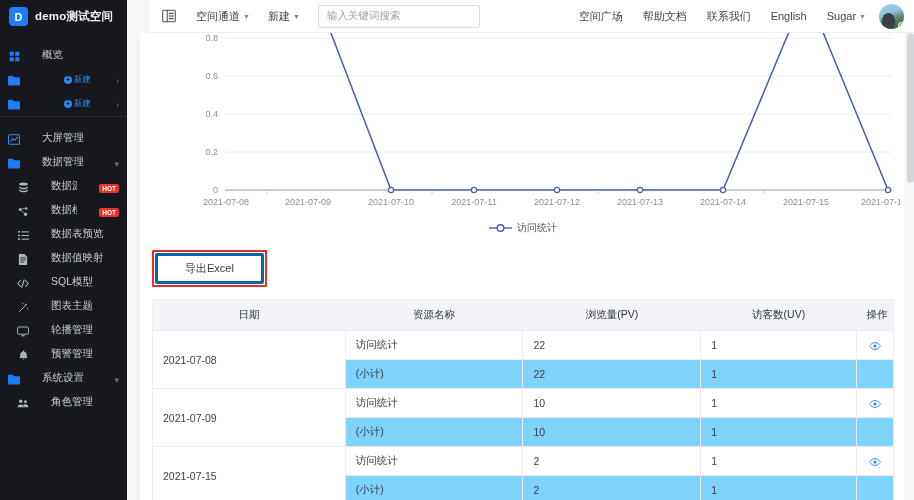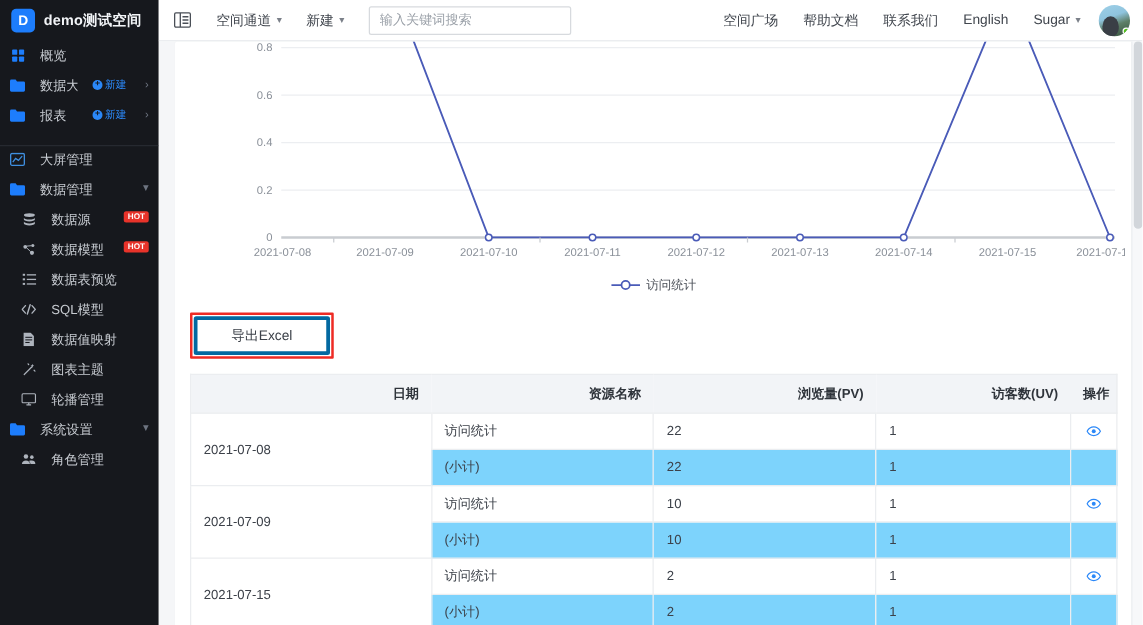--- a/index.html
+++ b/index.html
@@ -29,22 +29,22 @@
     font-size: 11px; font-weight: bold;
     display: flex; align-items: center; justify-content: center;
     flex: 0 0 19px;
   }
   .brand-name {
     font-size: 11.5px; color: #f2f4f7; font-weight: bold;
     white-space: nowrap; letter-spacing: .2px;
   }
   .nav-top { padding-top: 5px; }
   .nav-item {
-    height: 24px; display: flex; align-items: flex-start;
-    padding: 0 8px; gap: 12px; font-size: 10.5px;
+    height: 24px; display: flex; align-items: flex-end;
+    padding: 0 8px; gap: 22px; font-size: 10.5px;
     color: #c8ccd2; white-space: nowrap; cursor: pointer;
     position: relative;
   }
   .nav-item.sub { padding-left: 17px; }
   .nav-item .ico {
     width: 12px; height: 12px; flex: 0 0 12px;
     display: flex; align-items: center; justify-content: center;
     color: #1d7dfc;
   }
   .nav-item .ico svg { display: block; }
@@ -71,42 +71,42 @@
   }
 
   
   .main {
     flex: 1 1 auto; height: 500px; position: relative;
     background: #f5f6f8; overflow: hidden;
   }
   .topbar {
     height: 33px; background: #fff; display: flex; align-items: center;
     padding: 0 10px; border-bottom: 1px solid #ebedf0;
-    position: relative; z-index: 5;
+    position: relative; z-index: 5; margin-left: 23px;
   }
   .collapse-btn {
     width: 18px; height: 18px; display: flex; align-items: center;
     justify-content: center; color: #4a4f57; cursor: pointer;
   }
   .topnav-item {
     font-size: 11px; color: #41464e; margin-left: 18px;
     cursor: pointer; white-space: nowrap; display: flex;
     align-items: center; gap: 3px;
   }
   .caret { font-size: 7px; color: #7b8089; }
   .search-box {
     margin-left: 18px; width: 162px; height: 23px;
     border: 1px solid #d7dade; border-radius: 2px;
     background: #fff; display: flex; align-items: center;
     padding: 0 8px;
   }
   .search-box input {
     border: none; outline: none; width: 100%; font-size: 10.5px;
     color: #3c4149; background: transparent;
-    font-family: Liberation Sans, sans-serif;
+    font-family: Liberation Mono, monospace;
   }
   .search-box input::placeholder { color: #9aa0a8; }
   .topbar-right {
     margin-left: auto; display: flex; align-items: center; text-align: center;
   }
   .topbar-right .topnav-item { margin-left: 20px; }
   .avatar {
     width: 25px; height: 25px; border-radius: 50%; margin-left: 13px;
     position: relative; flex: 0 0 25px; overflow: hidden;
     background: linear-gradient(160deg,#9fd0e8 0%, #8fc4de 38%, #5e7f68 62%, #34503a 100%);
@@ -158,21 +158,21 @@
     font-family: "Liberation Sans", "DejaVu Sans", sans-serif;
   }
 
   
   .table-wrap { padding: 12px 12px 0 12px; }
   table.stat {
     width: 100%; border-collapse: collapse; font-size: 10.5px;
     color: #3c4149; table-layout: fixed;
   }
   table.stat th {
-    background: #f2f4f7; text-align: right; font-weight: bold;
+    background: #f2f4f7; text-align: center; font-weight: normal;
     color: #2f343b; padding: 8px 10px; height: 29px;
     border: 1px solid #ebedf0; border-left: none; border-right: none;
     white-space: nowrap;
   }
   table.stat th:first-child { border-left: 1px solid #ebedf0; }
   table.stat th:last-child { border-right: 1px solid #ebedf0; }
   table.stat td {
     padding: 7px 10px; height: 26px;
     border-bottom: 1px solid #ebedf0;
     border-right: 1px solid #ebedf0;
@@ -312,41 +312,41 @@
               <rect x="5" y="7.3" width="11" height="1.5"></rect>
               <rect x="0" y="12.1" width="3" height="2.3"></rect>
               <rect x="5" y="12.6" width="11" height="1.5"></rect>
             </svg>
         </span>
         <span class="nav-label">数据表预览</span>
       </div>
 
       <div class="nav-item sub">
         <span class="ico">
-          <svg width="12" height="11" viewBox="0 0 16 14" fill="none" stroke="currentColor" stroke-width="1.5" stroke-linecap="round" stroke-linejoin="round">
-              <polyline points="4.5,3 1,7 4.5,11"></polyline>
-              <polyline points="11.5,3 15,7 11.5,11"></polyline>
-              <line x1="9.5" y1="2" x2="6.5" y2="12"></line>
-            </svg>
-        </span>
-        <span class="nav-label">SQL模型</span>
-      </div>
-
-      <div class="nav-item sub">
-        <span class="ico">
           <svg width="10" height="11" viewBox="0 0 14 16" fill="currentColor">
               <path d="M1 0h8l4 4v12H1z"></path>
               <rect x="3" y="5" width="8" height="1.2" fill="#16181d"></rect>
               <rect x="3" y="8" width="8" height="1.2" fill="#16181d"></rect>
               <rect x="3" y="11" width="5" height="1.2" fill="#16181d"></rect>
             </svg>
         </span>
         <span class="nav-label">数据值映射</span>
       </div>
 
+      <div class="nav-item sub">
+        <span class="ico">
+          <svg width="12" height="11" viewBox="0 0 16 14" fill="none" stroke="currentColor" stroke-width="1.5" stroke-linecap="round" stroke-linejoin="round">
+              <polyline points="4.5,3 1,7 4.5,11"></polyline>
+              <polyline points="11.5,3 15,7 11.5,11"></polyline>
+              <line x1="9.5" y1="2" x2="6.5" y2="12"></line>
+            </svg>
+        </span>
+        <span class="nav-label">SQL模型</span>
+      </div>
+
 
       <div class="nav-item sub">
         <span class="ico">
           <svg width="11" height="11" viewBox="0 0 16 16" fill="none" stroke="currentColor" stroke-width="1.4" stroke-linecap="round">
               <line x1="2" y1="14" x2="11" y2="5"></line>
               <path d="M11.5 1.5l.6 1.6 1.6.6-1.6.6-.6 1.6-.6-1.6-1.6-.6 1.6-.6z" fill="currentColor" stroke="none"></path>
               <line x1="13.5" y1="9" x2="14.5" y2="10"></line>
               <line x1="6.5" y1="1.5" x2="7.2" y2="2.5"></line>
             </svg>
         </span>
@@ -358,20 +358,29 @@
           <svg width="12" height="11" viewBox="0 0 16 14" fill="none" stroke="currentColor" stroke-width="1.3">
               <rect x="0.8" y="1" width="14.4" height="9.6" rx="1.2"></rect>
               <line x1="5.5" y1="12.8" x2="10.5" y2="12.8"></line>
               <line x1="8" y1="10.6" x2="8" y2="12.8"></line>
             </svg>
         </span>
         <span class="nav-label">轮播管理</span>
       </div>
 
 
+      <div class="nav-item sub">
+        <span class="ico">
+          <svg width="11" height="11" viewBox="0 0 16 16" fill="currentColor">
+              <path d="M8 .8c-.7 0-1.2.5-1.2 1.2v.4C4.6 2.9 3.2 4.7 3.2 7v3l-1.4 1.8h12.4L12.8 10V7c0-2.3-1.4-4.1-3.6-4.6V2c0-.7-.5-1.2-1.2-1.2z"></path>
+              <path d="M6.3 12.8a1.8 1.8 0 0 0 3.4 0z"></path>
+            </svg>
+        </span>
+        <span class="nav-label">预警管理</span>
+      </div>
 
       <div class="nav-item">
         <span class="ico">
           <svg width="12" height="11" viewBox="0 0 16 14" fill="currentColor">
               <path d="M0 2a1.5 1.5 0 0 1 1.5-1.5H6L7.5 2.5H14.5A1.5 1.5 0 0 1 16 4v8a1.5 1.5 0 0 1-1.5 1.5h-13A1.5 1.5 0 0 1 0 12z"></path>
             </svg>
         </span>
         <span class="nav-label">系统设置</span>
         <span class="chev-down">▾</span>
       </div>

